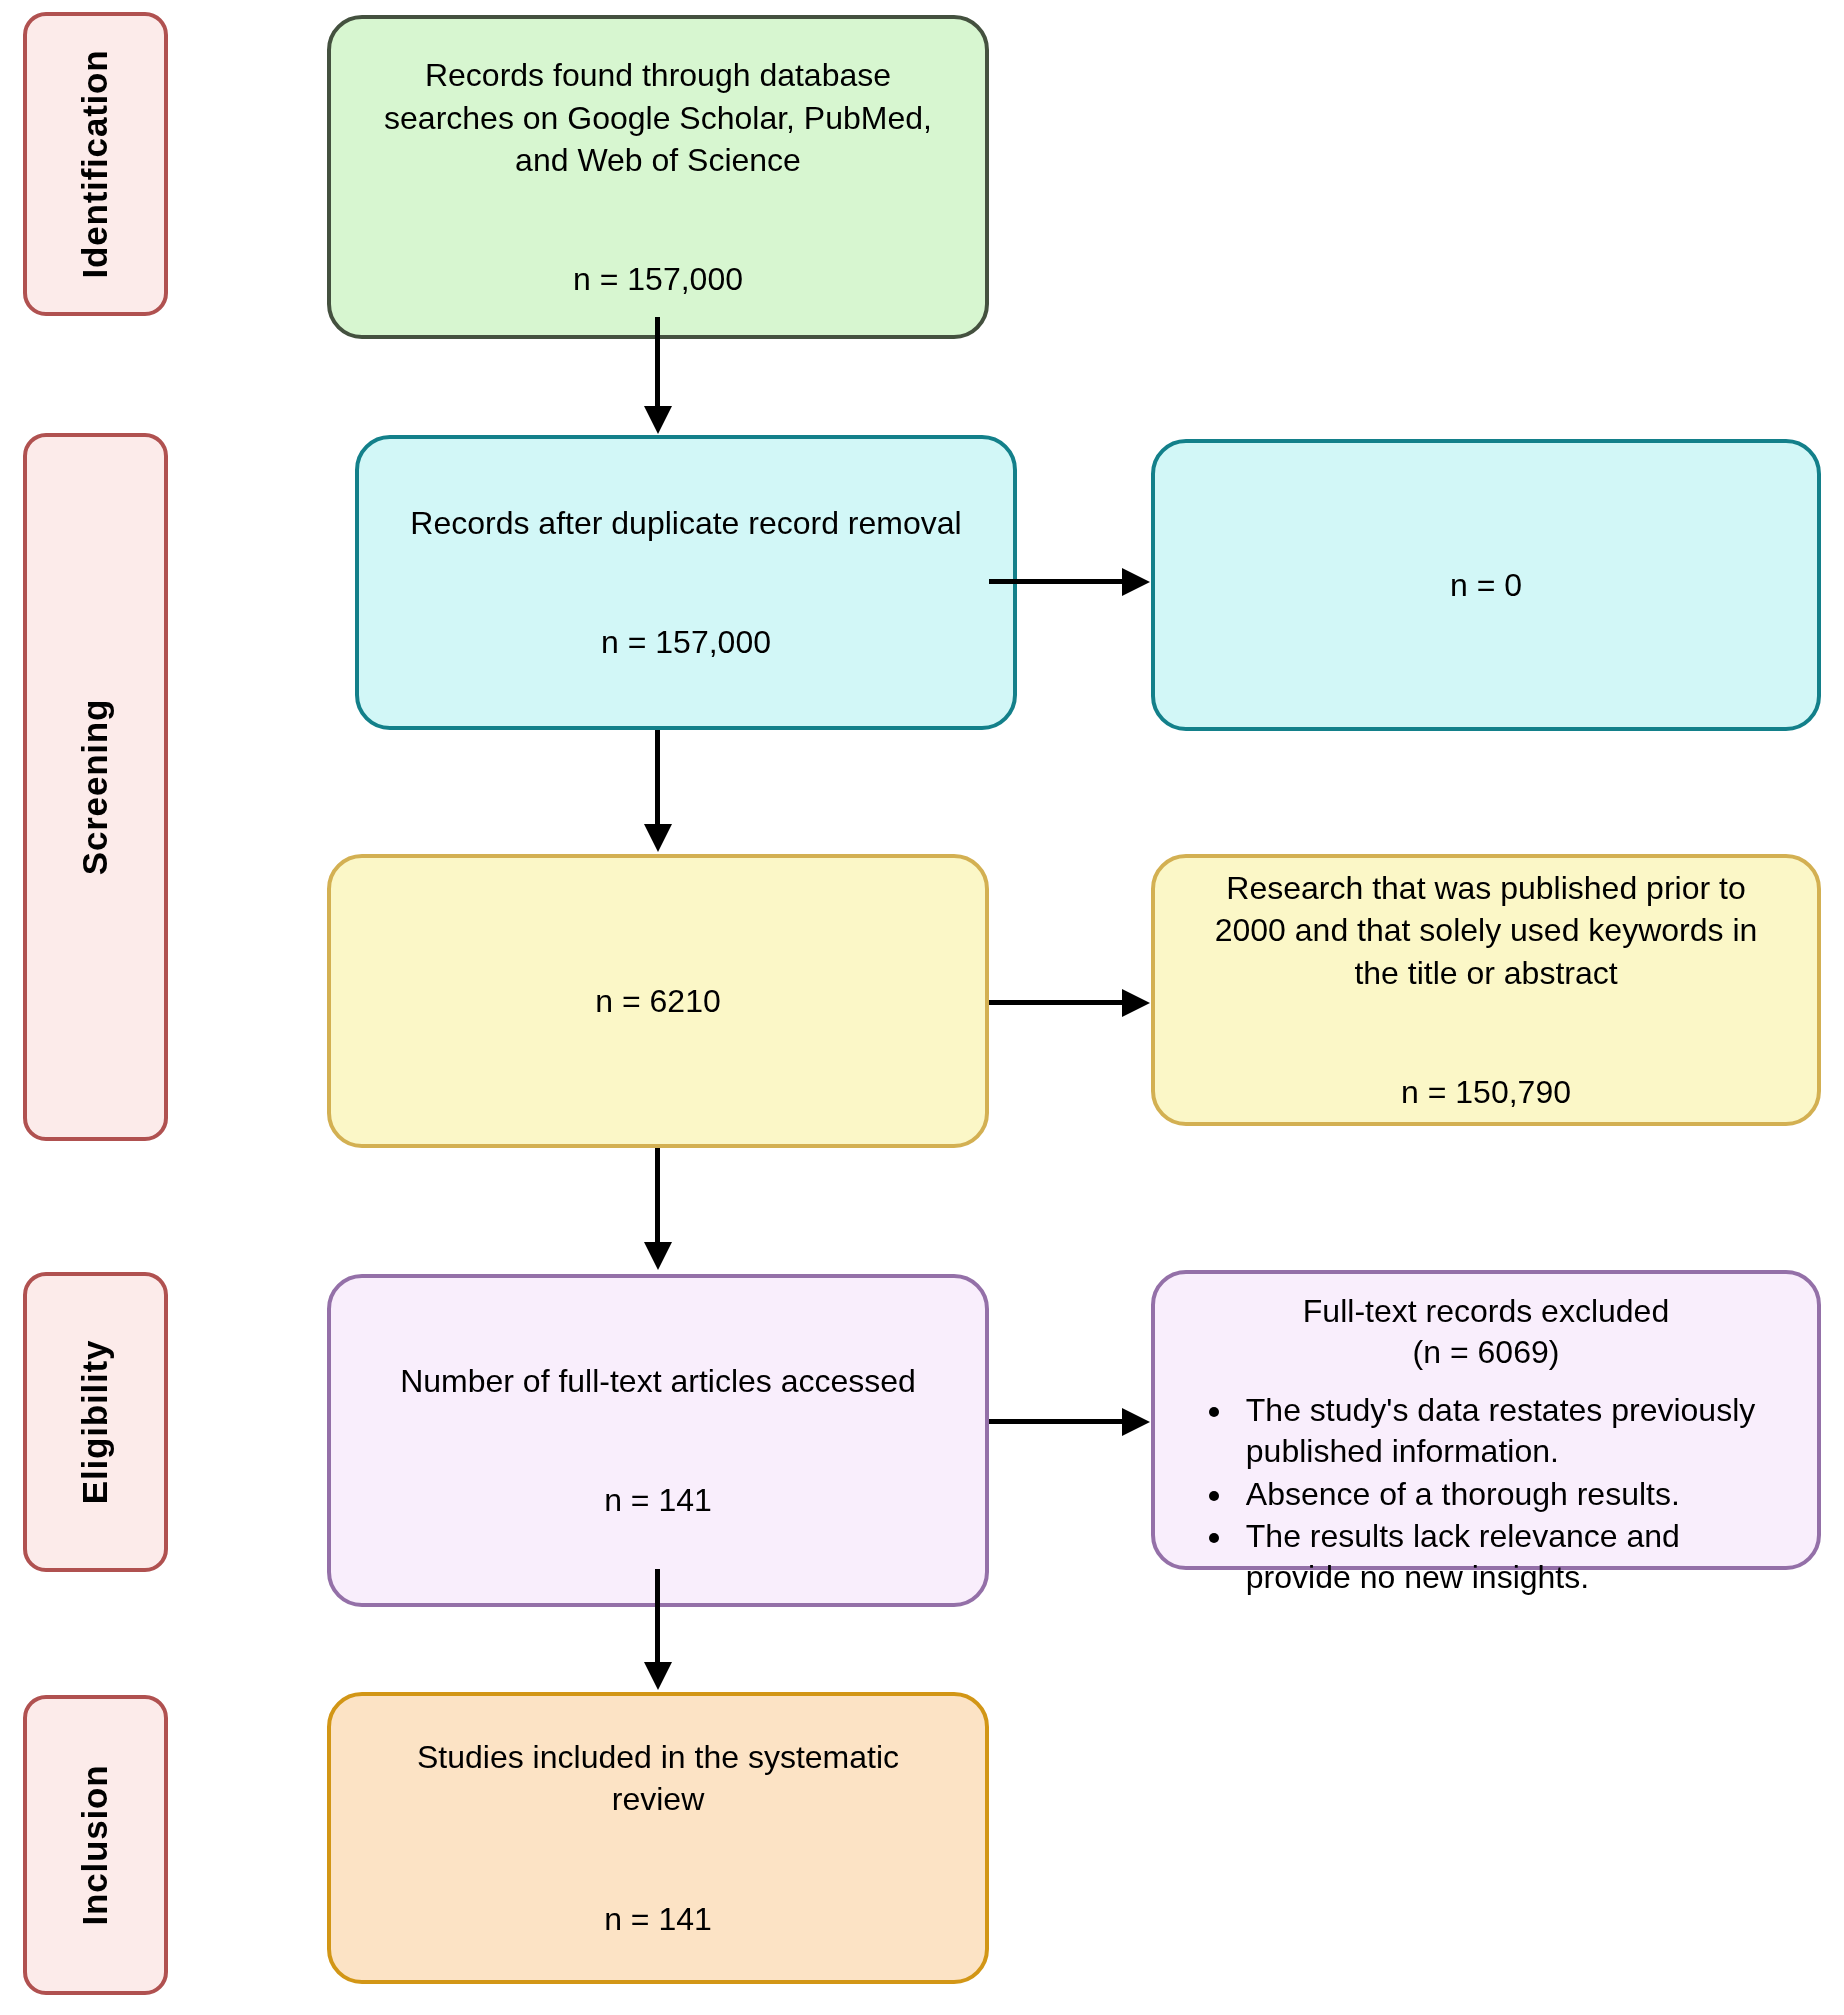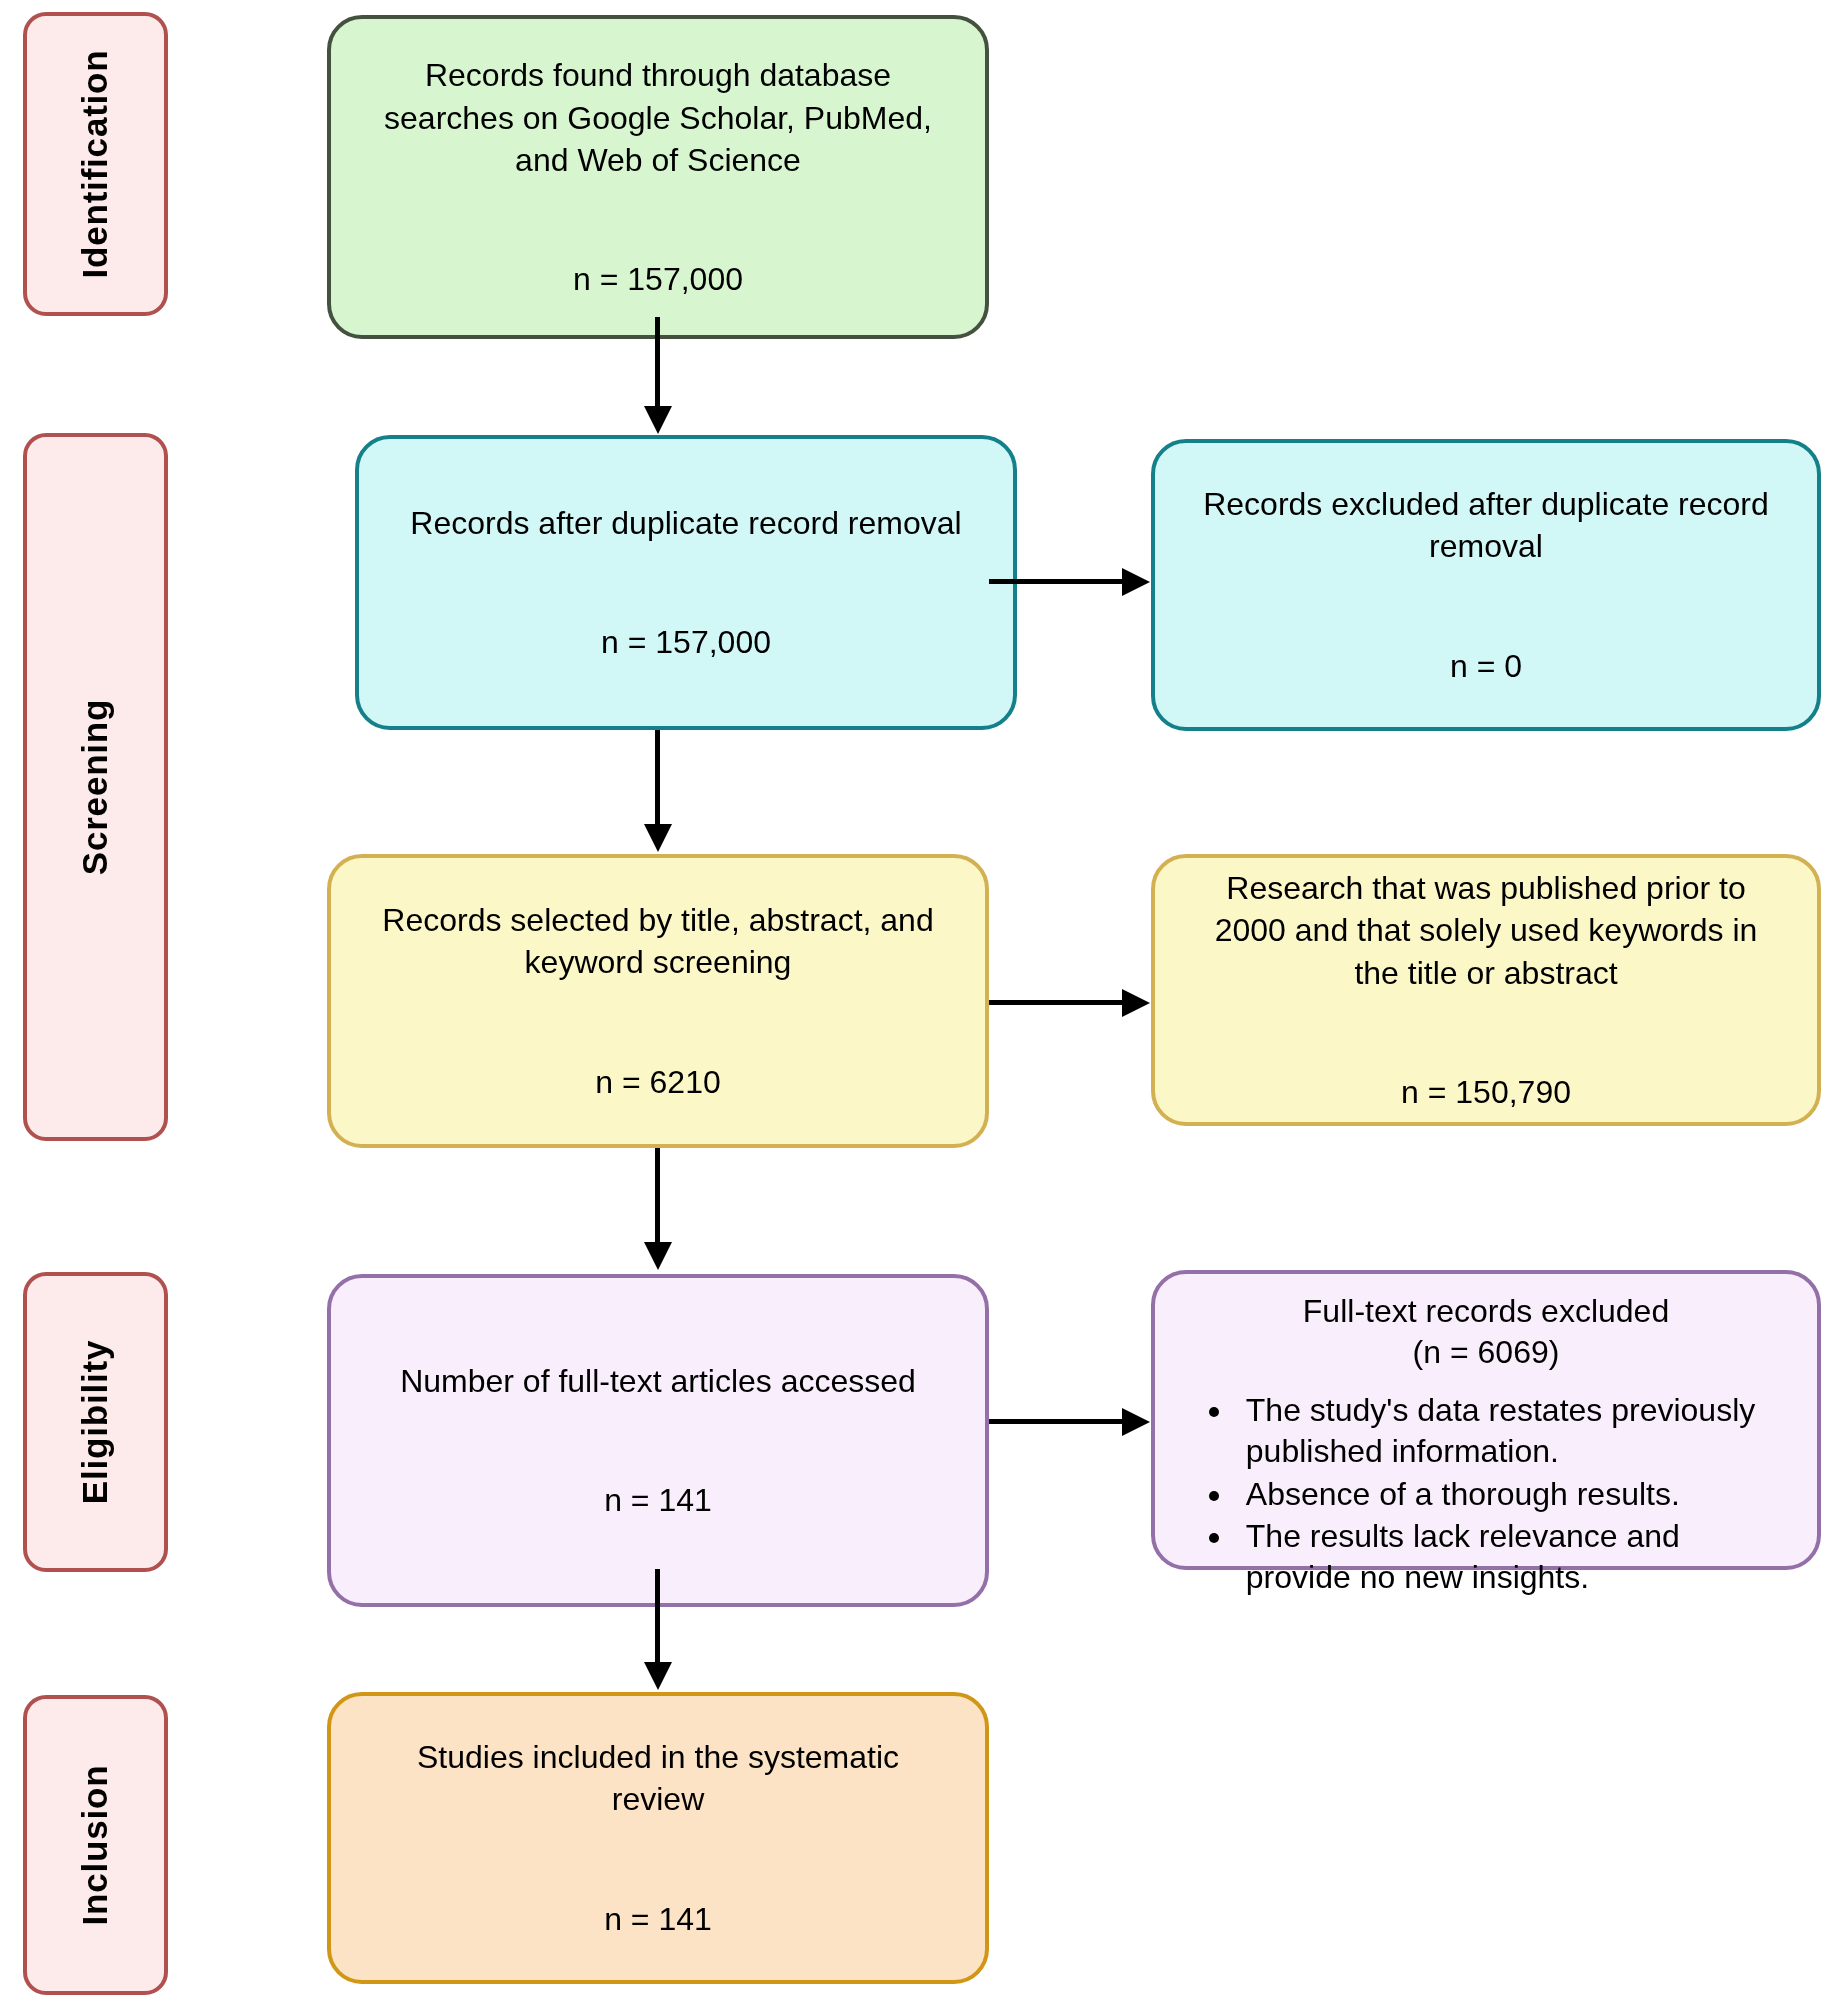--- a/index.html
+++ b/index.html
@@ -71,36 +71,34 @@
   <div>Records found through database searches on Google Scholar, PubMed, and Web of Science</div>
   <div>n = 157,000</div>
 </div>
 
 <div class="box col-main cyan" style="top:435px;height:295px;margin-left:28px;">
   <div>Records after duplicate record removal</div>
   <div>n = 157,000</div>
 </div>
 
 <div class="box col-main yellow" style="top:854px;height:294px;">
-  <div>Records selected by title, abstract, and keyword screening</div>
   <div>n = 6210</div>
 </div>
 
 <div class="box col-main purple" style="top:1274px;height:333px;">
   <div>Number of full-text articles accessed</div>
   <div>n = 141</div>
 </div>
 
 <div class="box col-main orange" style="top:1692px;height:292px;">
   <div>Studies included in the systematic review</div>
   <div>n = 141</div>
 </div>
 
 <div class="box col-side cyan" style="top:439px;height:292px;">
-  <div>Records excluded after duplicate record removal</div>
   <div>n = 0</div>
 </div>
 
 <div class="box col-side yellow" style="top:854px;height:272px;">
   <div>Research that was published prior to 2000 and that solely used keywords in the title or abstract</div>
   <div>n = 150,790</div>
 </div>
 
 <div class="box col-side purple listbox" style="top:1270px;height:300px;">
   <div>Full-text records excluded</div>

